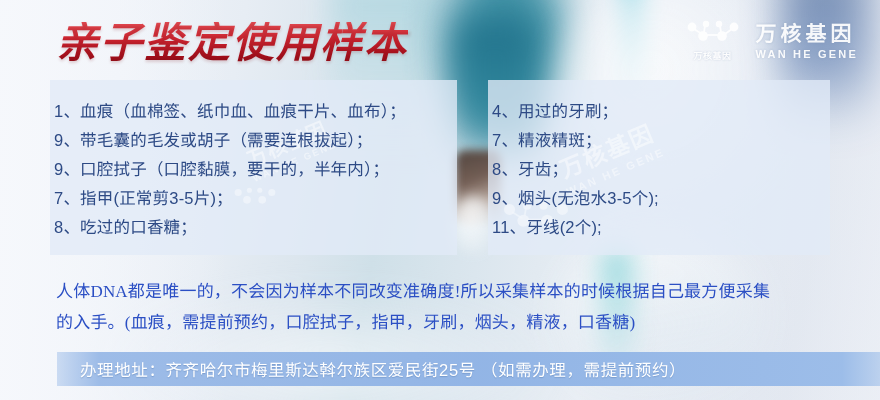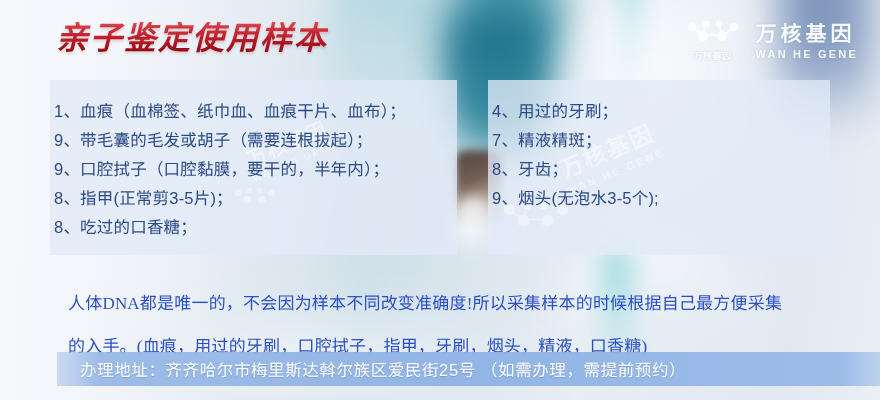--- a/index.html
+++ b/index.html
@@ -126,21 +126,21 @@
     inset: 0;
     background: linear-gradient(90deg, rgba(246,248,252,.95) 0%, rgba(246,248,252,.55) 12%, rgba(246,248,252,0) 26%, rgba(246,248,252,0) 70%, rgba(240,243,249,.35) 100%);
   }
 
   
   .title {
     position: absolute;
     left: 56px;
     top: 22px;
     font-family: "Liberation Serif", "DejaVu Serif", serif;
-    font-size: 32px;
+    font-size: 42px;
     font-weight: 700;
     letter-spacing: 2px;
     font-style: italic;
     line-height: 1;
     background: linear-gradient(180deg, #e24b52 0%, #cf2531 40%, #a8101d 78%, #8c0b16 100%);
     -webkit-background-clip: text;
     background-clip: text;
     color: transparent;
     -webkit-text-fill-color: transparent;
     text-shadow: 0 2px 3px rgba(130,20,30,.18);
@@ -259,21 +259,21 @@
     position: absolute;
     left: 56px;
     top: 276px;
     width: 790px;
     font-family: "Liberation Serif", "DejaVu Serif", serif;
     font-size: 17px;
     line-height: 31px;
     color: #2b4fc4;
     letter-spacing: .2px;
   }
-  .para p { margin: 12px; }
+  .para p { margin: 0; }
 
   
   .address-bar {
     position: absolute;
     left: 57px;
     top: 352px;
     width: 844px;
     height: 34px;
     display: flex;
     align-items: center;
@@ -358,21 +358,21 @@
           <circle cx="33" cy="4" r="3.2"></circle>
           <circle cx="36" cy="16" r="4.8"></circle>
           <circle cx="48" cy="7" r="4.4"></circle>
         </g>
       </svg>
     </span>
     <ul class="panel-list">
       <li>1、血痕（血棉签、纸巾血、血痕干片、血布）；</li>
       <li>9、带毛囊的毛发或胡子（需要连根拔起）；</li>
       <li>9、口腔拭子（口腔黏膜，要干的，半年内）；</li>
-      <li>8、指甲(正常剪3-5片)；</li>
+      <li>7、指甲(正常剪3-5片)；</li>
       <li>8、吃过的口香糖；</li>
     </ul>
   </div>
 
   <div class="panel panel-right">
     <div class="panel-wm wm-right">
       <span class="wm-cn">万核基因</span>
       <span class="wm-en">WAN HE GENE</span>
     </div>
     <span class="panel-wm-dots wm-dots-right">
@@ -390,25 +390,26 @@
           <path d="M19 6 L18 12"></path>
           <path d="M20 15 L33 15"></path>
         </g>
       </svg>
     </span>
     <ul class="panel-list">
       <li>4、用过的牙刷；</li>
       <li>7、精液精斑；</li>
       <li>8、牙齿；</li>
       <li>9、烟头(无泡水3-5个);</li>
+      <li>11、牙线(2个);</li>
     </ul>
   </div>
 
   <div class="para">
     <p>人体DNA都是唯一的，不会因为样本不同改变准确度!所以采集样本的时候根据自己最方便采集</p>
-    <p>的入手。(血痕，用过的牙刷，口腔拭子，指甲，牙刷，烟头，精液，口香糖)</p>
+    <p>的入手。(血痕，需提前预约，口腔拭子，指甲，牙刷，烟头，精液，口香糖)</p>
   </div>
 
   <div class="address-bar">
     <span class="address-text">办理地址：齐齐哈尔市梅里斯达斡尔族区爱民街25号 （如需办理，需提前预约）</span>
   </div>
 
 </div>
 
 </body></html>

